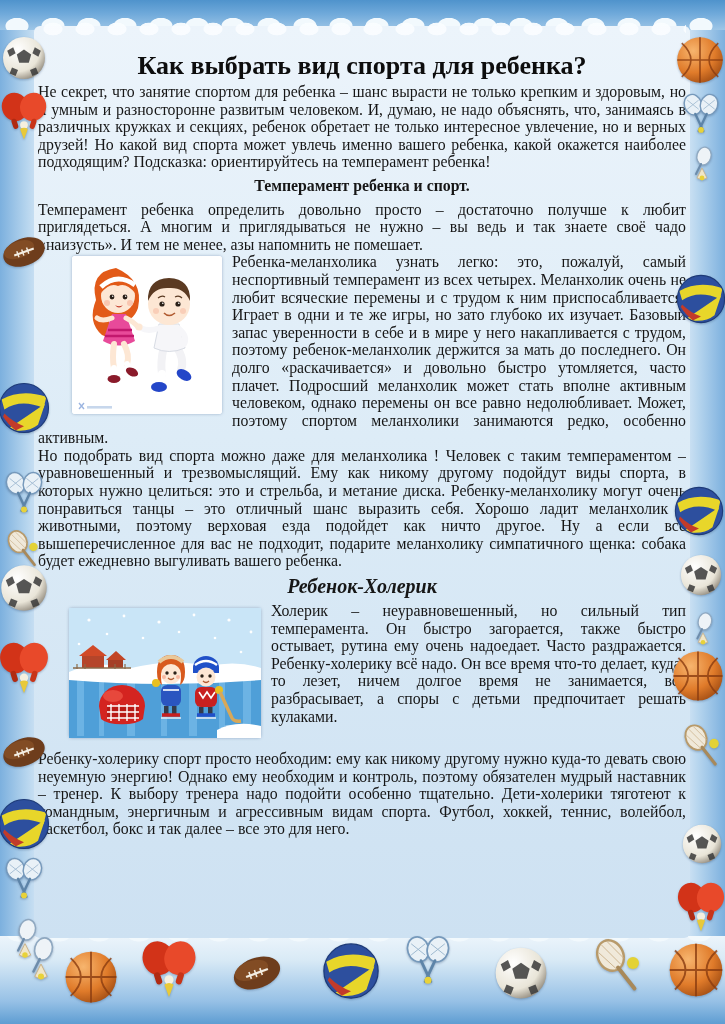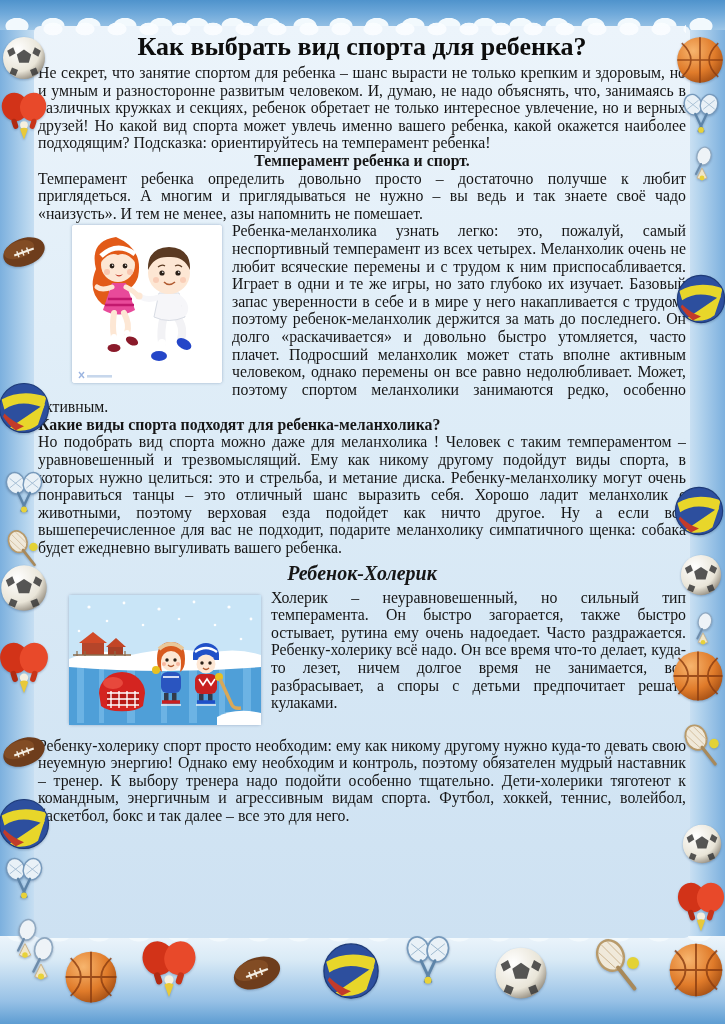--- a/index.html
+++ b/index.html
@@ -27,23 +27,23 @@
   
   .content{
     position:absolute;z-index:2;left:34px;top:26px;width:648px;bottom:86px;
     padding:6px 4px 0 4px;border-radius:6px;
     background:linear-gradient(180deg,#ecf4fb 0%,#ddecf7 45%,#cde1f2 100%);
     color:#161616;font-size:15.8px;line-height:17.6px;
   }
   .content::before{content:'';position:absolute;top:-7px;left:4px;right:4px;height:22px;
     background:radial-gradient(ellipse 15px 10px at 15px 10px,rgba(250,253,255,.95) 9px,rgba(255,255,255,0) 10px);
     background-size:32px 22px;background-repeat:repeat-x;pointer-events:none;}
-  h1{font-size:26px;line-height:30px;margin:0 0 2px;text-align:center;font-weight:bold;color:#0d0d0d;}
+  h1{font-size:26px;line-height:30px;margin:19px 0 2px;text-align:center;font-weight:bold;color:#0d0d0d;}
   p{margin:0;text-align:justify;}
-  .h-center{text-align:center;font-weight:bold;margin:0;}
+  .h-center{text-align:center;font-weight:bold;margin:6px;}
   .h-type{font-size:20px;line-height:24px;text-align:center;font-weight:bold;font-style:italic;margin:4px 0 4px;}
   .q{font-weight:bold;text-align:left;}
   .flow{overflow:visible;}
   .fig{float:left;background:#ffffff;box-shadow:0 0 3px rgba(80,110,150,.5);border-radius:3px;}
   .fig svg{display:block;}
   .fig1{width:150px;height:158px;margin:3px 10px 4px 34px;}
   .fig2{width:192px;height:130px;margin:6px 10px 12px 31px;padding:0;}
   .clear{clear:both;}
   
   .bicon{position:absolute;z-index:3;pointer-events:none;filter:drop-shadow(0 1px 1px rgba(40,70,110,.35));}
@@ -371,21 +371,20 @@
             <ellipse cx="60" cy="116" rx="6.5" ry="4" fill="#8a1a2a" transform="rotate(25 60 116)"></ellipse>
           </g>
           <g opacity="0.55">
             <path d="M7,147 l5,6 M12,147 l-5,6" stroke="#4a78c8" stroke-width="1.4"></path>
             <rect x="15" y="150" width="25" height="2.6" fill="#9ab8dd"></rect>
           </g>
         </svg>
       </div>
       <p>Ребенка-меланхолика узнать легко: это, пожалуй, самый неспортивный темперамент из всех четырех. Меланхолик очень не любит всяческие перемены и с трудом к ним приспосабливается. Играет в одни и те же игры, но зато глубоко их изучает. Базовый запас уверенности в себе и в мире у него накапливается с трудом, поэтому ребенок-меланхолик держится за мать до последнего. Он долго «раскачивается» и довольно быстро утомляется, часто плачет. Подросший меланхолик может стать вполне активным человеком, однако перемены он все равно недолюбливает. Может, поэтому спортом меланхолики занимаются редко, особенно активным.</p>
     </div>
-    <p class="q">Какие виды спорта подходят для ребенка-меланхолика?</p>
     <p>Но подобрать вид спорта можно даже для меланхолика ! Человек с таким темпераментом – уравновешенный и трезвомыслящий. Ему как никому другому подойдут виды спорта, в которых нужно целиться: это и стрельба, и метание диска. Ребенку-меланхолику могут очень понравиться танцы – это отличный шанс выразить себя. Хорошо ладит меланхолик с животными, поэтому верховая езда подойдет как ничто другое. Ну а если все вышеперечисленное для вас не подходит, подарите меланхолику симпатичного щенка: собака будет ежедневно выгуливать вашего ребенка.</p>
   </div>
 
   <div>
     <div class="h-type">Ребенок-Холерик</div>
     <div class="flow">
       <div class="fig fig2">
 
         <svg viewBox="0 0 192 130" width="192" height="130">
           <rect width="192" height="130" fill="#c9e5f7"></rect>

